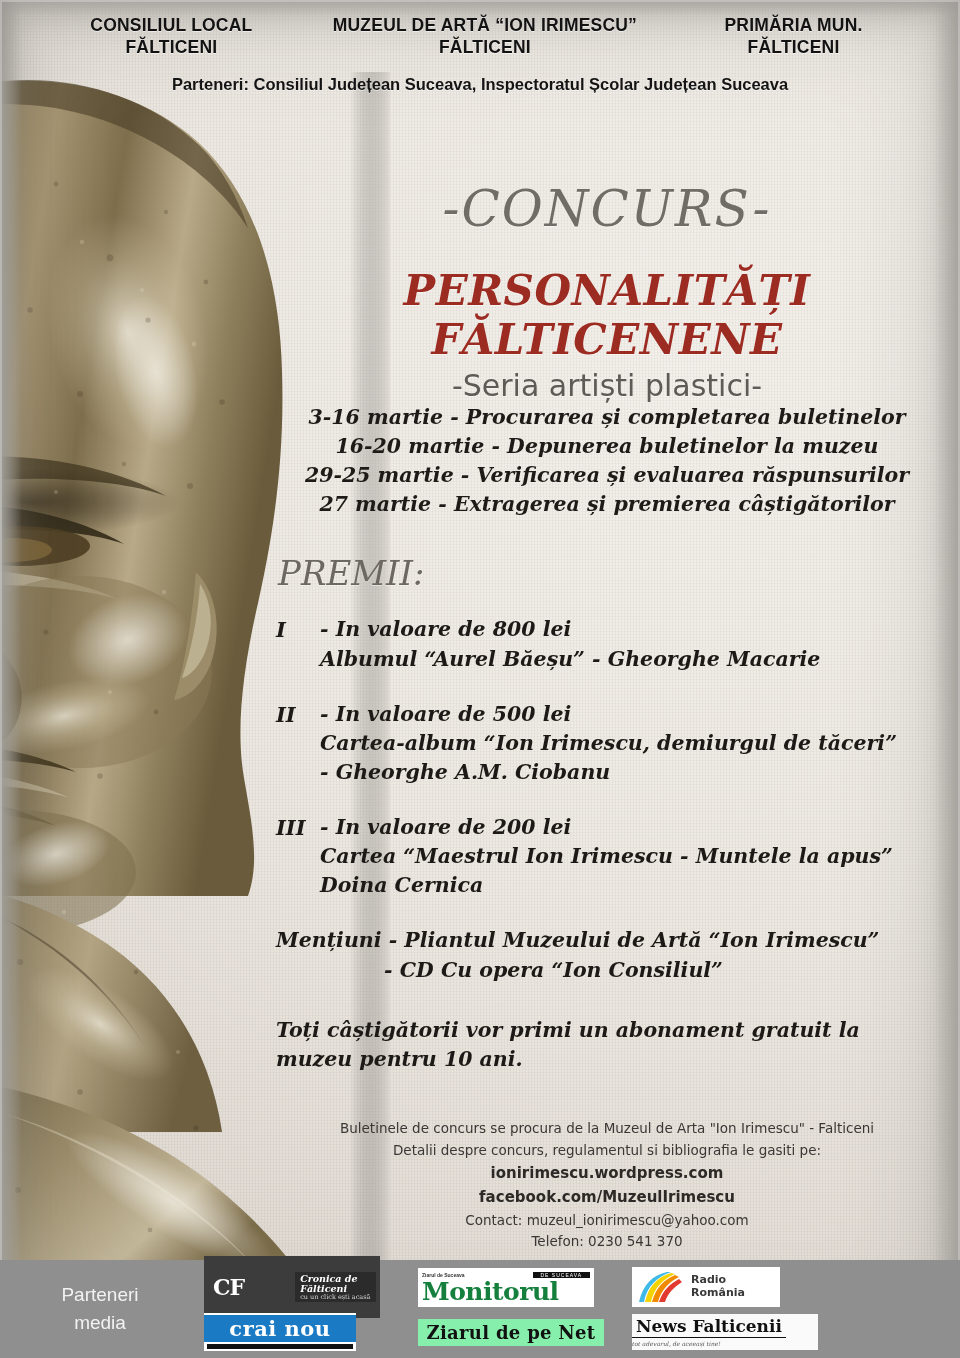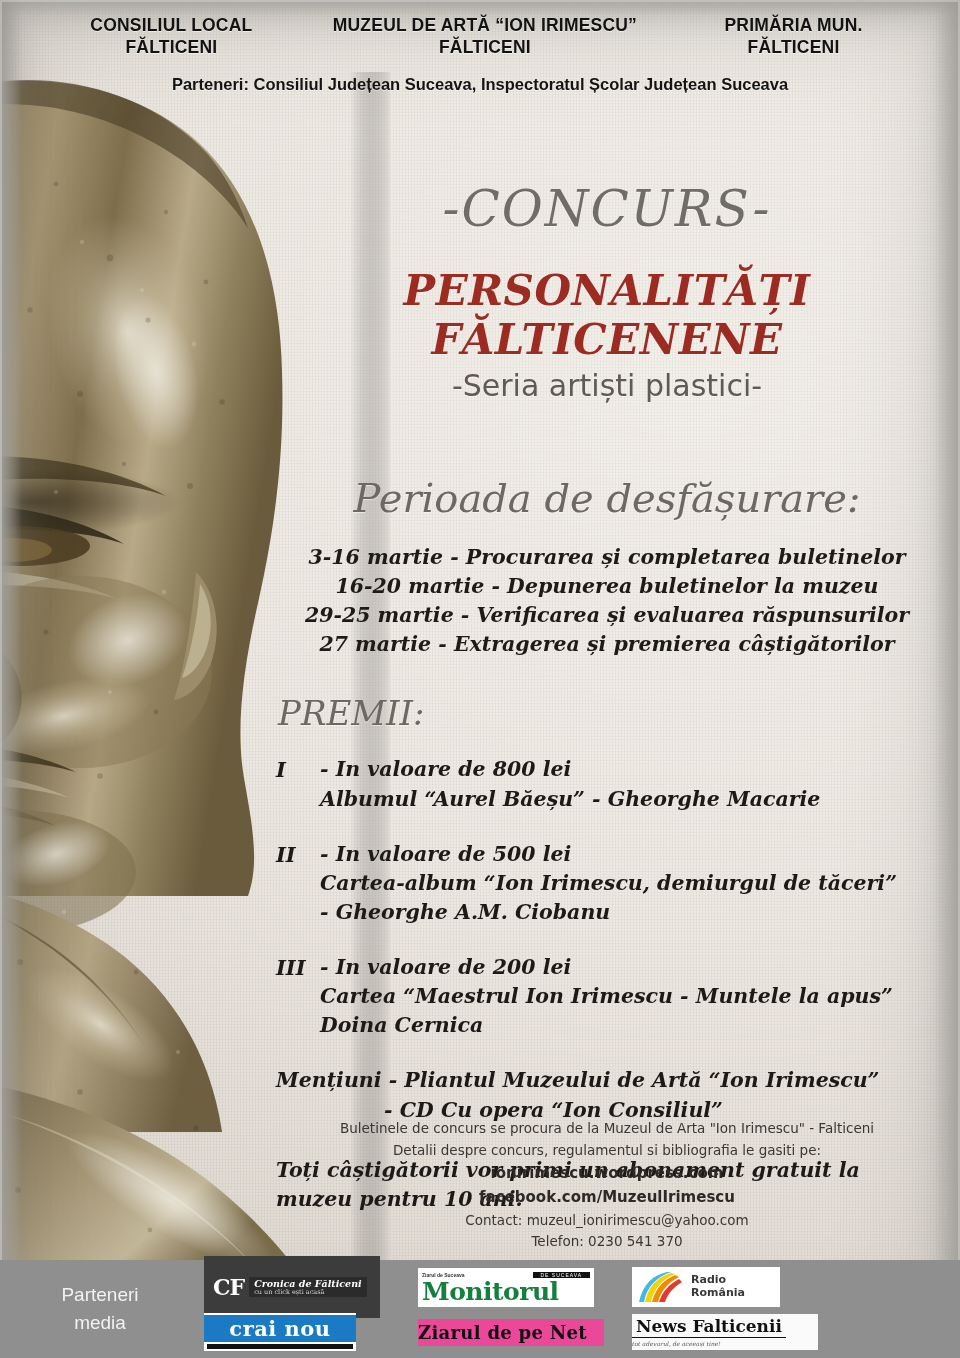--- a/index.html
+++ b/index.html
@@ -212,21 +212,21 @@
     grid-template-rows:40px 38px;
     column-gap:14px;
     row-gap:6px;
     align-items:center;
     padding-left:4px;
   }
   .logo{height:100%;display:flex;align-items:center;}
 
   
   .lg-cf{
-    background:#3c3c3c;display:flex;align-items:center;height:34px;padding:14px 4px;width:168px;
+    background:#3c3c3c;display:flex;align-items:center;height:34px;padding:14px 4px;width:168px;gap:46px;
   }
   .lg-cf .cf{
     color:#fff;font-family:"DejaVu Serif",serif;font-weight:bold;font-size:22px;
     letter-spacing:-1px;padding:0 5px;
   }
   .lg-cf .cfbox{background:#2b2b2b;padding:2px 5px;line-height:1.05;}
   .lg-cf .cf1{color:#fff;font-family:"DejaVu Serif",serif;font-weight:bold;font-size:9.5px;font-style:italic;}
   .lg-cf .cf2{color:#d8d8d8;font-family:"DejaVu Serif",serif;font-size:6.5px;}
 
   
@@ -241,21 +241,21 @@
   .lg-mon{width:176px;background:#fff;padding:3px 4px;box-sizing:border-box;}
   .lg-mon .top{display:flex;justify-content:space-between;align-items:center;height:8px;}
   .lg-mon .top .t1{font-size:5px;color:#333;font-weight:bold;}
   .lg-mon .top .t2{background:#111;color:#fff;font-size:5px;padding:0 8px;letter-spacing:1px;}
   .lg-mon .word{
     color:#15803d;font-family:"DejaVu Serif",serif;font-weight:bold;font-size:25px;
     line-height:1;letter-spacing:-.5px;
   }
 
   
-  .lg-ziar{width:186px;background:#ec4899;padding:3px 0;}
+  .lg-ziar{width:186px;background:#86efac;text-align:center;padding:3px 0;}
   .lg-ziar span{
     font-family:"DejaVu Serif",serif;font-weight:bold;font-size:18px;color:#111;letter-spacing:.3px;
   }
 
   
   .lg-radio{width:148px;background:#fff;display:flex;align-items:center;padding:3px 5px;box-sizing:border-box;height:40px;}
   .lg-radio .mark{width:48px;height:32px;flex:0 0 48px;}
   .lg-radio .txt{
     margin-left:6px;font-family:"DejaVu Sans",sans-serif;font-weight:bold;font-size:11px;
     color:#3a3a3a;line-height:1.15;white-space:pre-line;
@@ -426,21 +426,20 @@
     </div>
     <div class="partners-line">Parteneri: Consiliul Județean Suceava, Inspectoratul Școlar Județean Suceava</div>
   </div>
 
   <div class="content">
 
     <div class="t-concurs">-CONCURS-</div>
     <div class="t-personalitati">PERSONALITĂȚI FĂLTICENENE</div>
     <div class="t-seria">-Seria artiști plastici-</div>
 
-    <div class="t-perioada">Perioada de desfășurare:</div>
 
     <div class="dates">
       <div class="row">3-16 martie - Procurarea  și completarea buletinelor</div>
       <div class="row">16-20 martie - Depunerea  buletinelor la muzeu</div>
       <div class="row">29-25 martie - Verificarea și evaluarea răspunsurilor</div>
       <div class="row">27 martie - Extragerea și premierea câștigătorilor</div>
     </div>
 
     <div class="t-premii">PREMII:</div>
 

